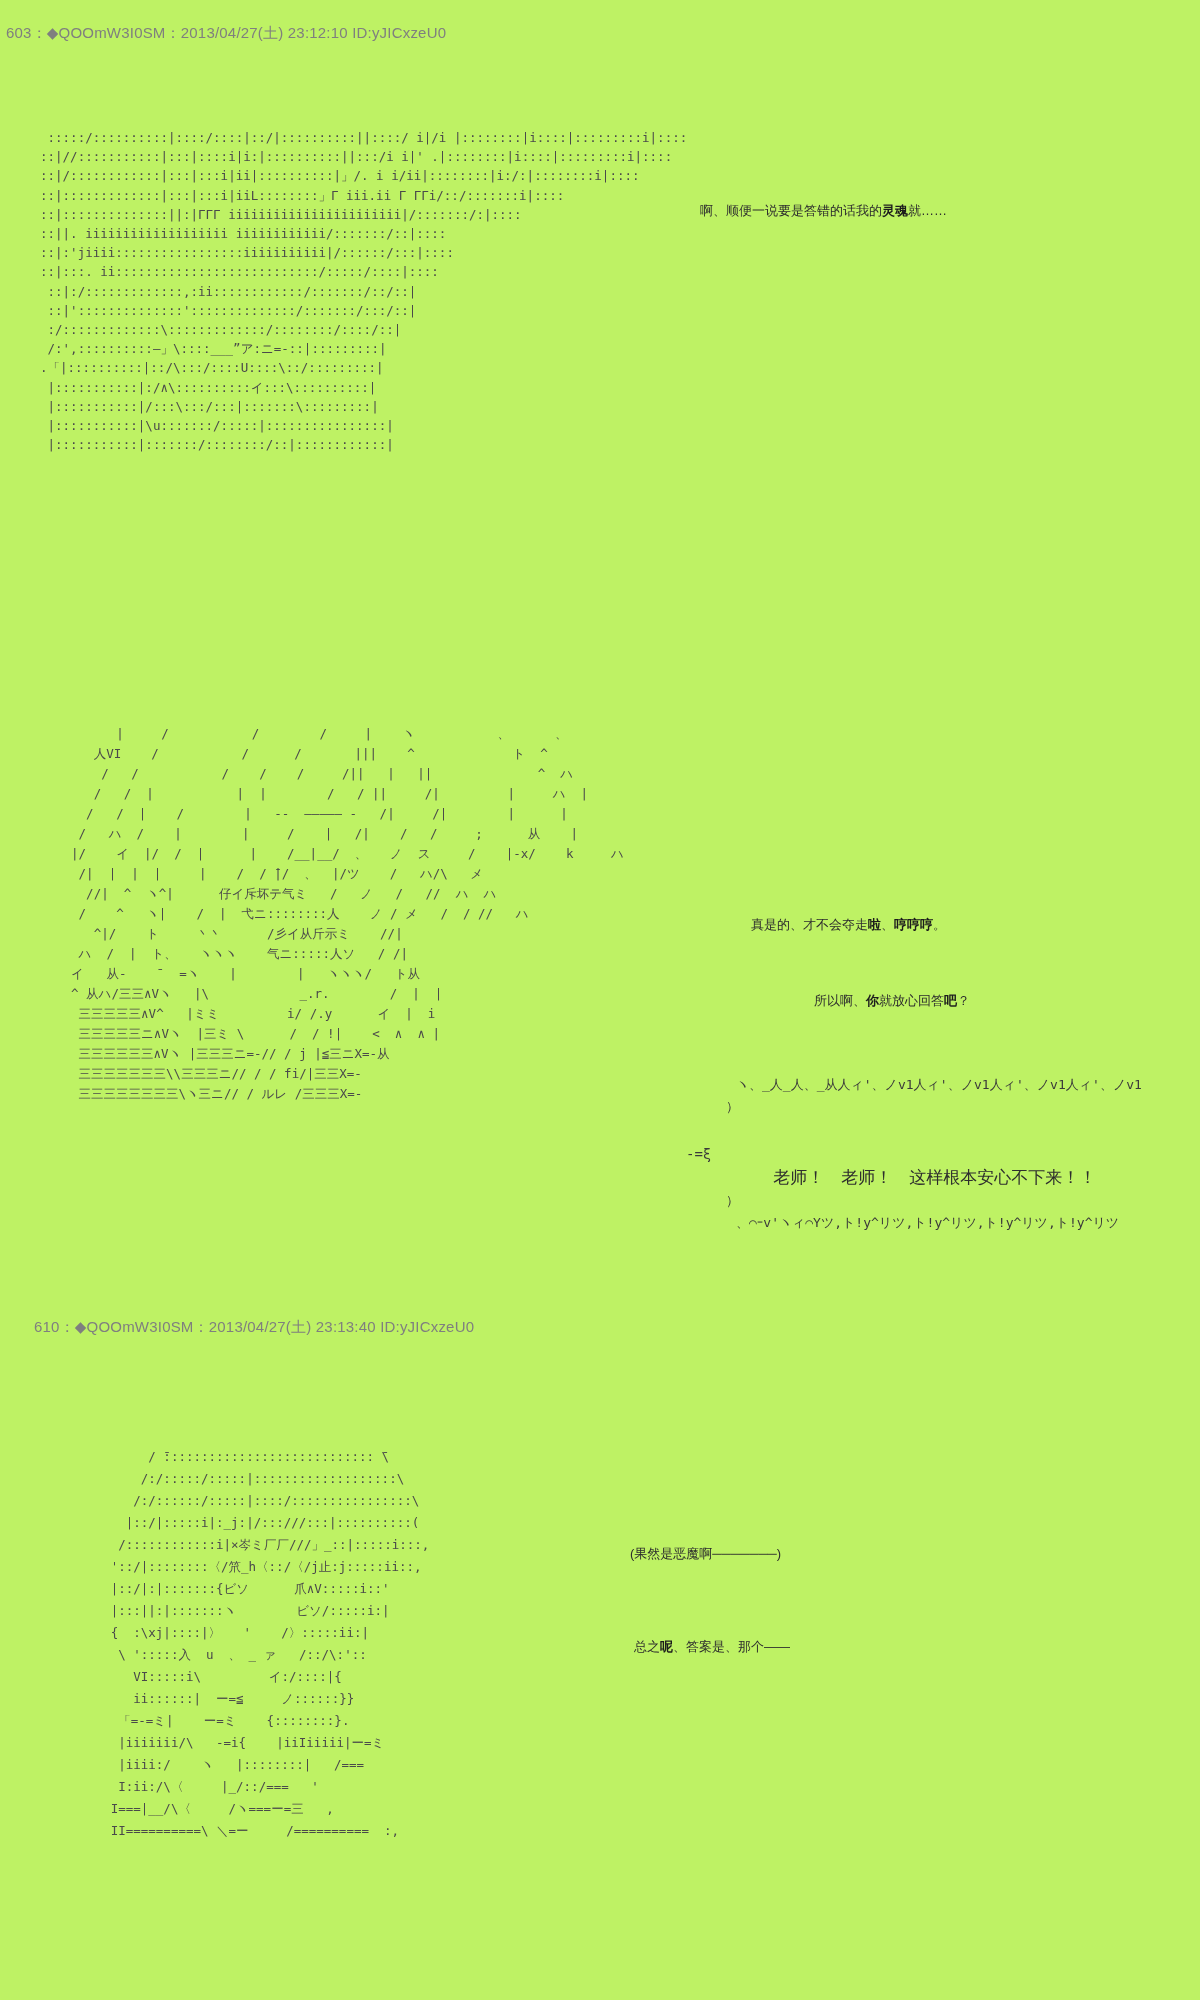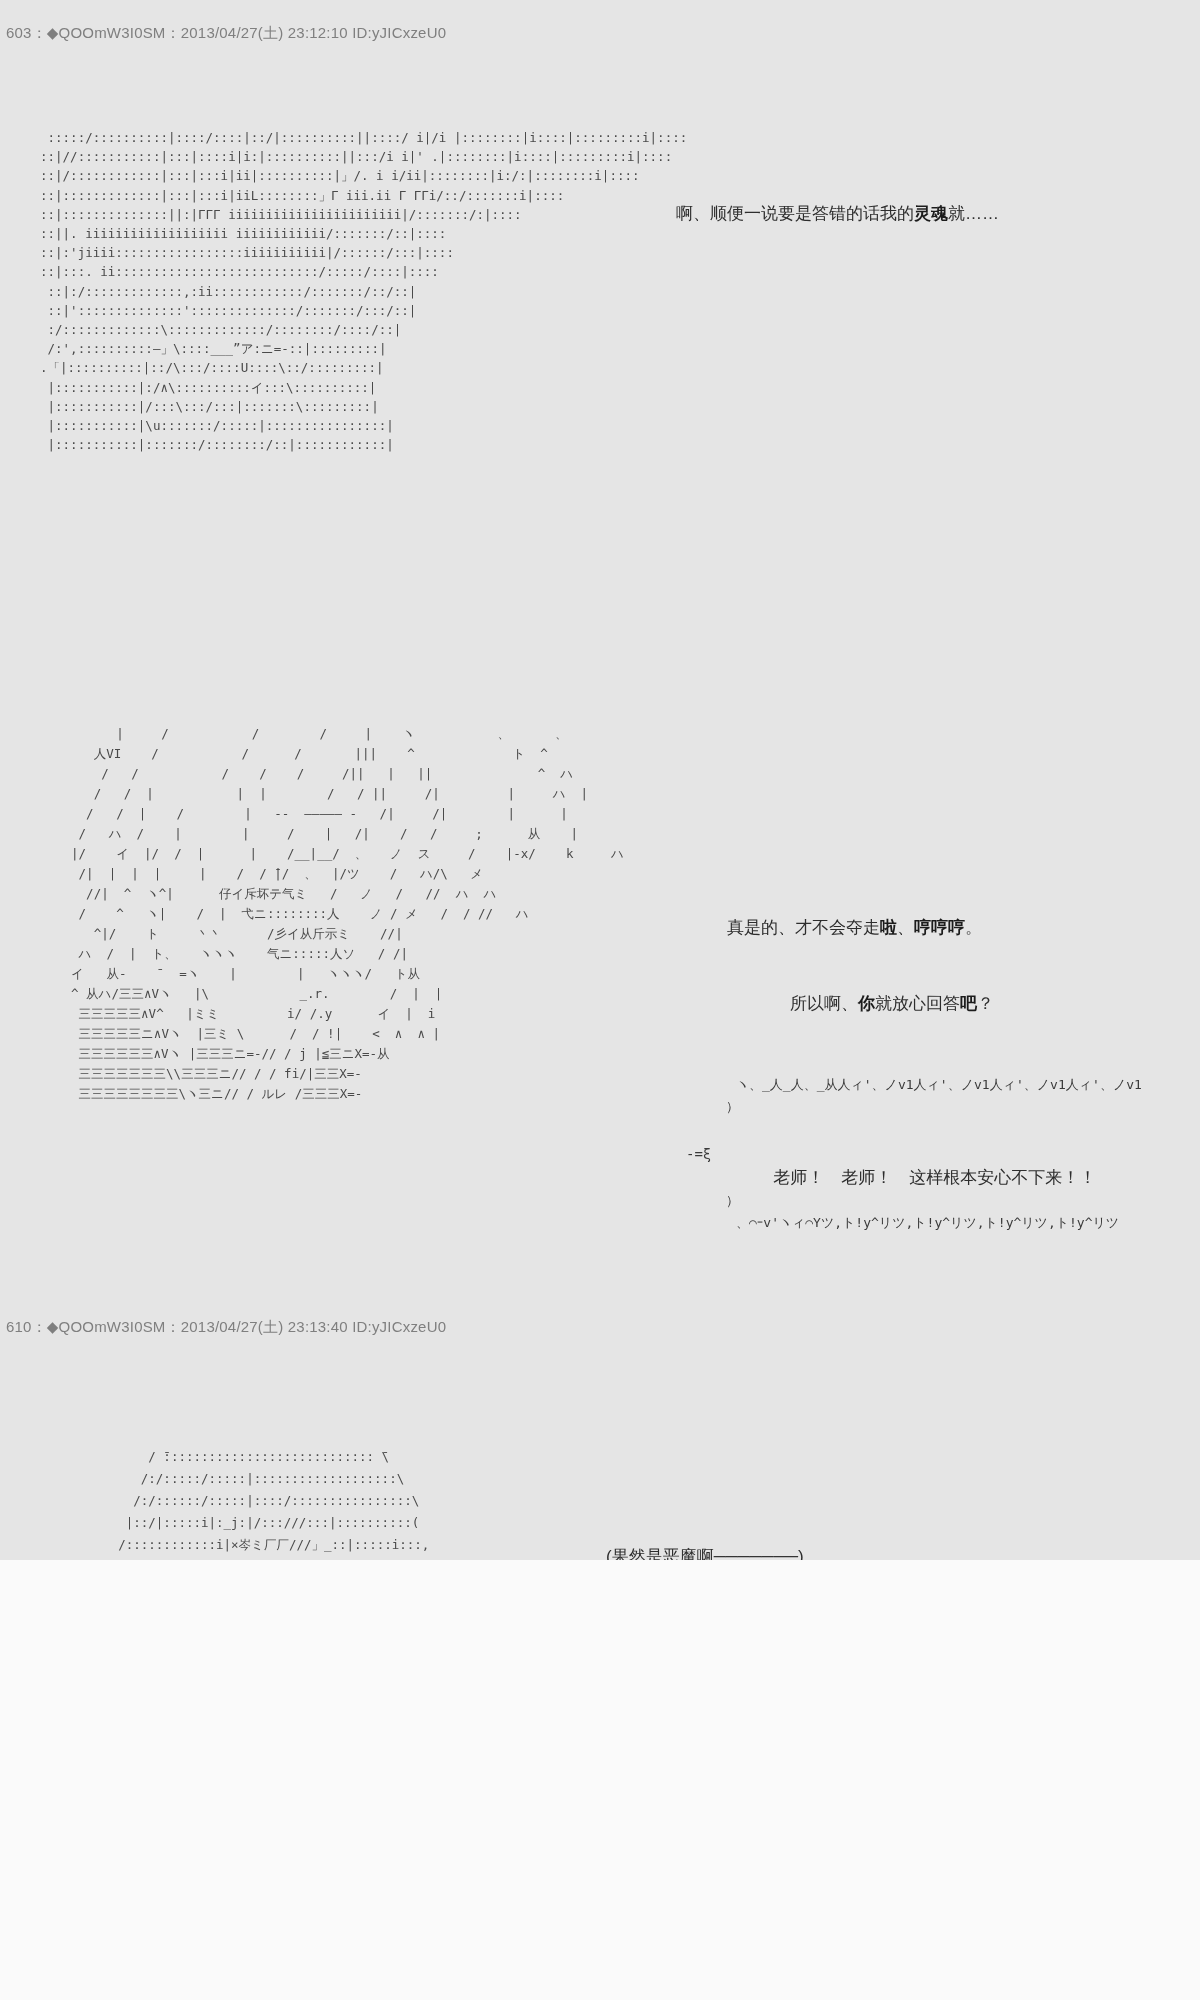--- a/index.html
+++ b/index.html
@@ -1,37 +1,37 @@
 <!DOCTYPE html>
 <html><head>
 <meta charset="utf-8">
 <style>
   html,body{margin:0;padding:0;}
   body{
     width:1200px;height:2000px;
     background:#fafafa;
     font-family:"Liberation Sans","DejaVu Sans",sans-serif;
   }
-  .page{position:relative;width:1200px;height:1560px;overflow:hidden;background:#e5e5e5;}
+  .page{position:relative;width:1200px;height:2000px;overflow:hidden;background:#bef264;}
   .post-header{
     position:absolute;left:6px;
     font-size:15px;color:#7f7f7f;letter-spacing:.2px;white-space:pre;
   }
   .hdr1{top:24px;}
-  .hdr2{top:1318px;}
+  .hdr2{top:1318px;margin-left:28px;}
   .aa{
     position:absolute;margin:0;
     font-family:"DejaVu Sans Mono","Liberation Mono",monospace;
     color:#4a4a4a;white-space:pre;
   }
   .aa1{left:40px;top:128px;font-size:12.5px;line-height:19.2px;}
   .aa2{left:56px;top:724px;font-size:12.5px;line-height:20px;}
   .aa3{left:58px;top:1446px;font-size:12.5px;line-height:22px;}
   .dialogue{
-    position:absolute;font-size:17px;color:#2d2d2d;white-space:pre;
+    position:absolute;font-size:13px;color:#2d2d2d;white-space:pre;margin-left:24px;
   }
   .dialogue b{font-weight:bold;color:#1c1c1c;}
   .d1{left:676px;top:202px;}
   .d2{left:727px;top:916px;}
   .d3{left:790px;top:992px;text-align:center;}
   .d4{left:606px;top:1545px;}
   .d5{left:610px;top:1638px;}
   .shout{position:absolute;left:686px;top:1074px;color:#3a3a3a;}
   .shout .jag{
     font-family:"DejaVu Sans Mono","Liberation Mono",monospace;

